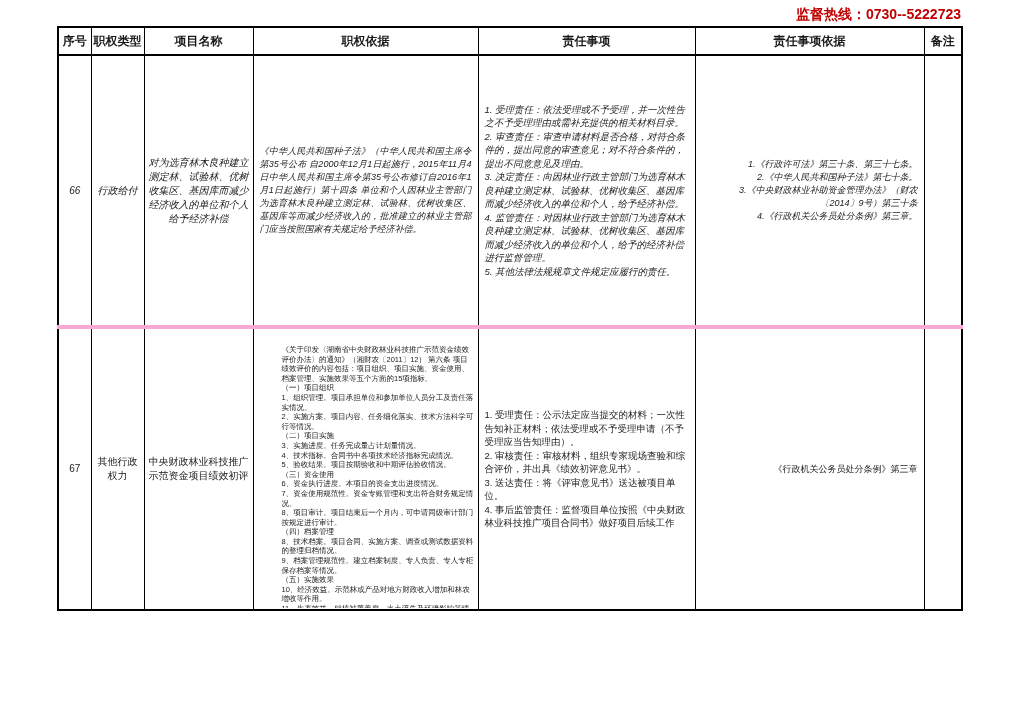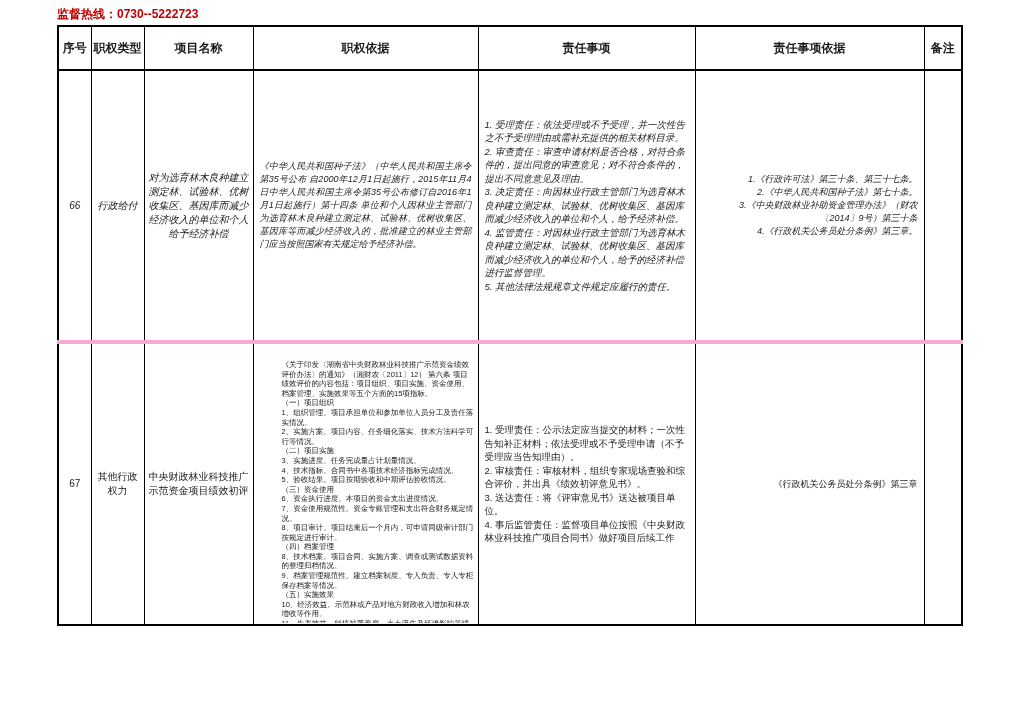--- a/index.html
+++ b/index.html
@@ -16,38 +16,39 @@
     margin-top: 30px;
     text-align: center;
     font-size: 29px;
     font-weight: bold;
     color: #c00000;
     letter-spacing: 1px;
   }
   .hotline {
     width: 904px;
     margin: 6px 0 2px 57px;
-    font-size: 12px;
+    text-align: right;
+    font-size: 14px;
     font-weight: bold;
     color: #c00000;
   }
 
   table.power-table {
     margin-left: 57px;
     width: 904px;
     border-collapse: collapse;
     table-layout: fixed;
     border: 2px solid #000;
   }
   .power-table th, .power-table td {
     border: 1px solid #000;
     vertical-align: middle;
     overflow: hidden;
   }
-  .power-table thead tr { height: 44px; }
+  .power-table thead tr { height: 28px; }
   .power-table th {
     font-size: 12px;
     font-weight: bold;
     text-align: center;
     border-bottom: 2px solid #000;
   }
   tr.row-66 { height: 272px; }
   tr.row-67 { height: 283px; }
   tr.row-66 td { border-bottom: 4px solid #f9a8d4; font-style: italic; }
 

